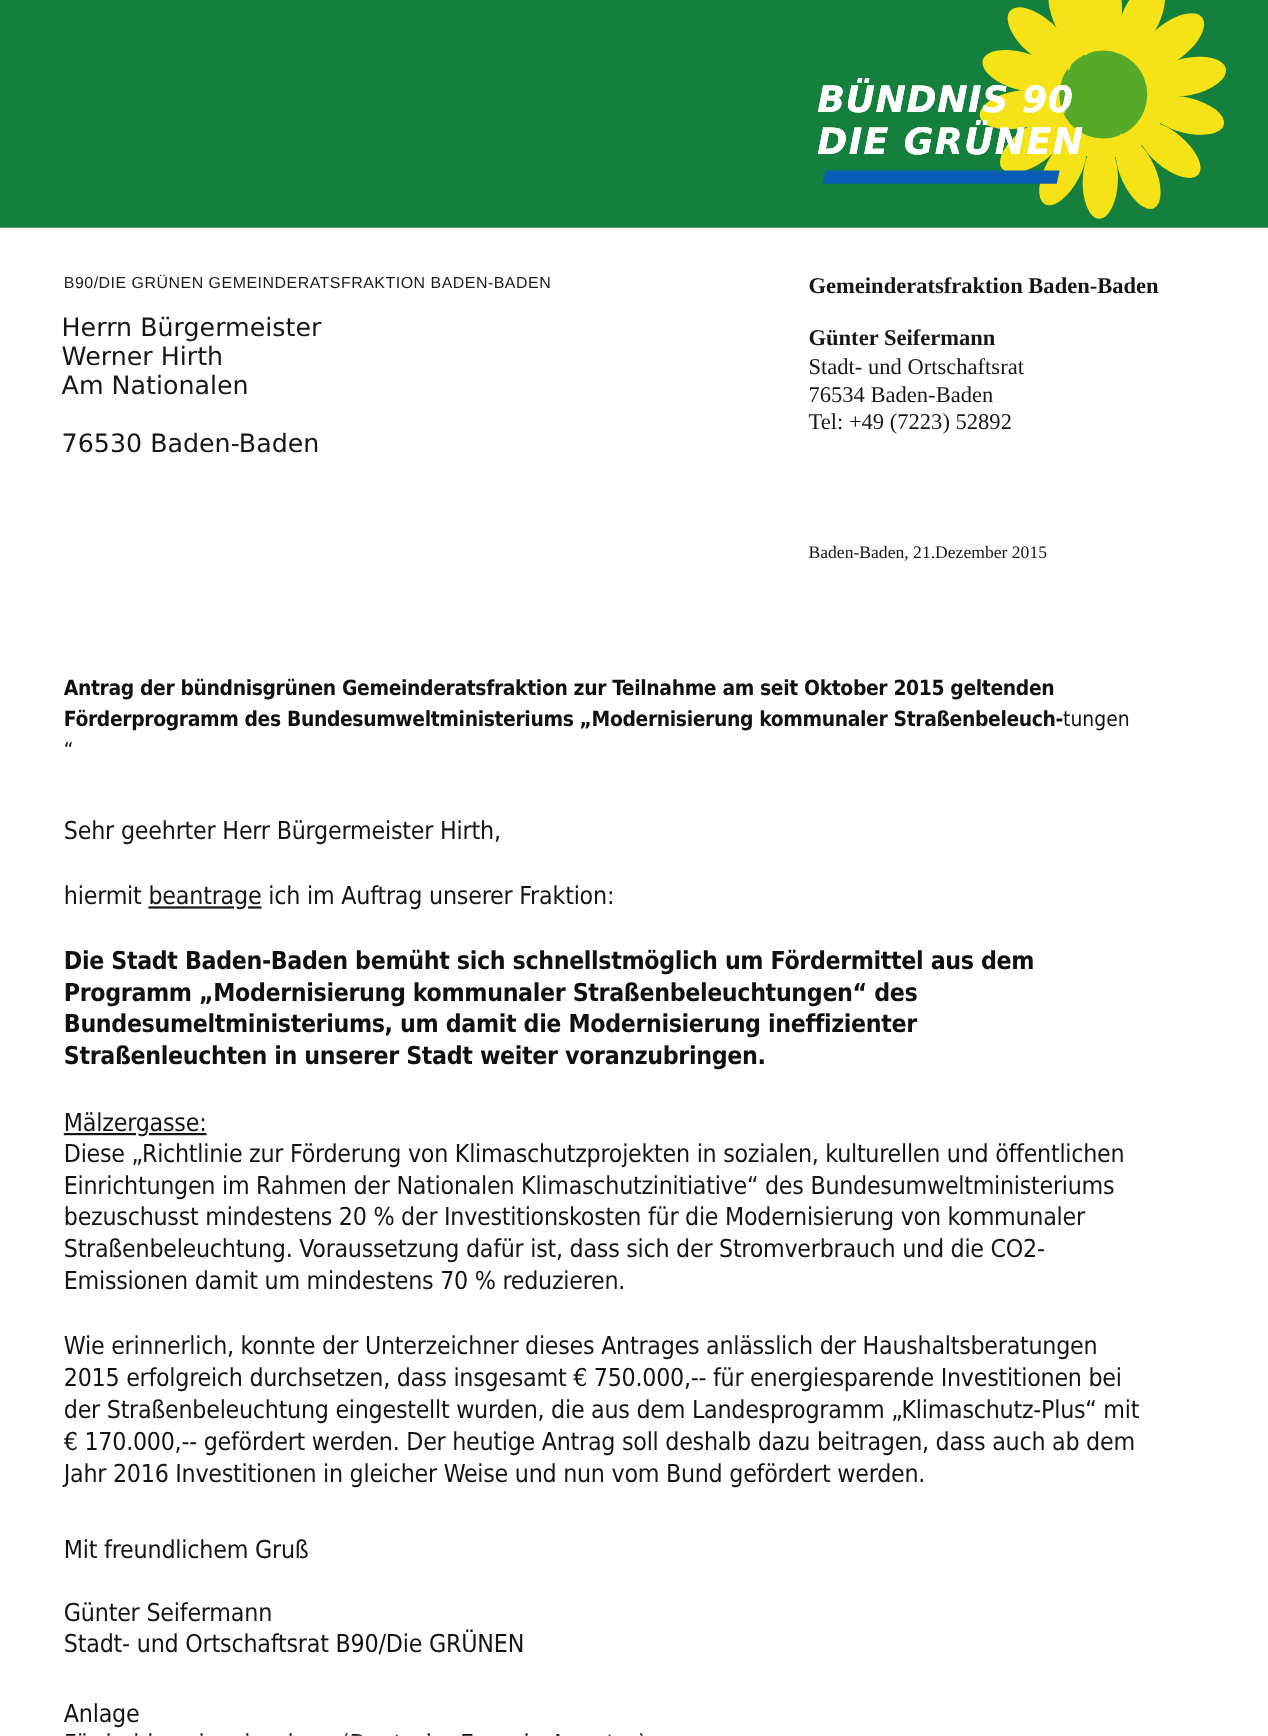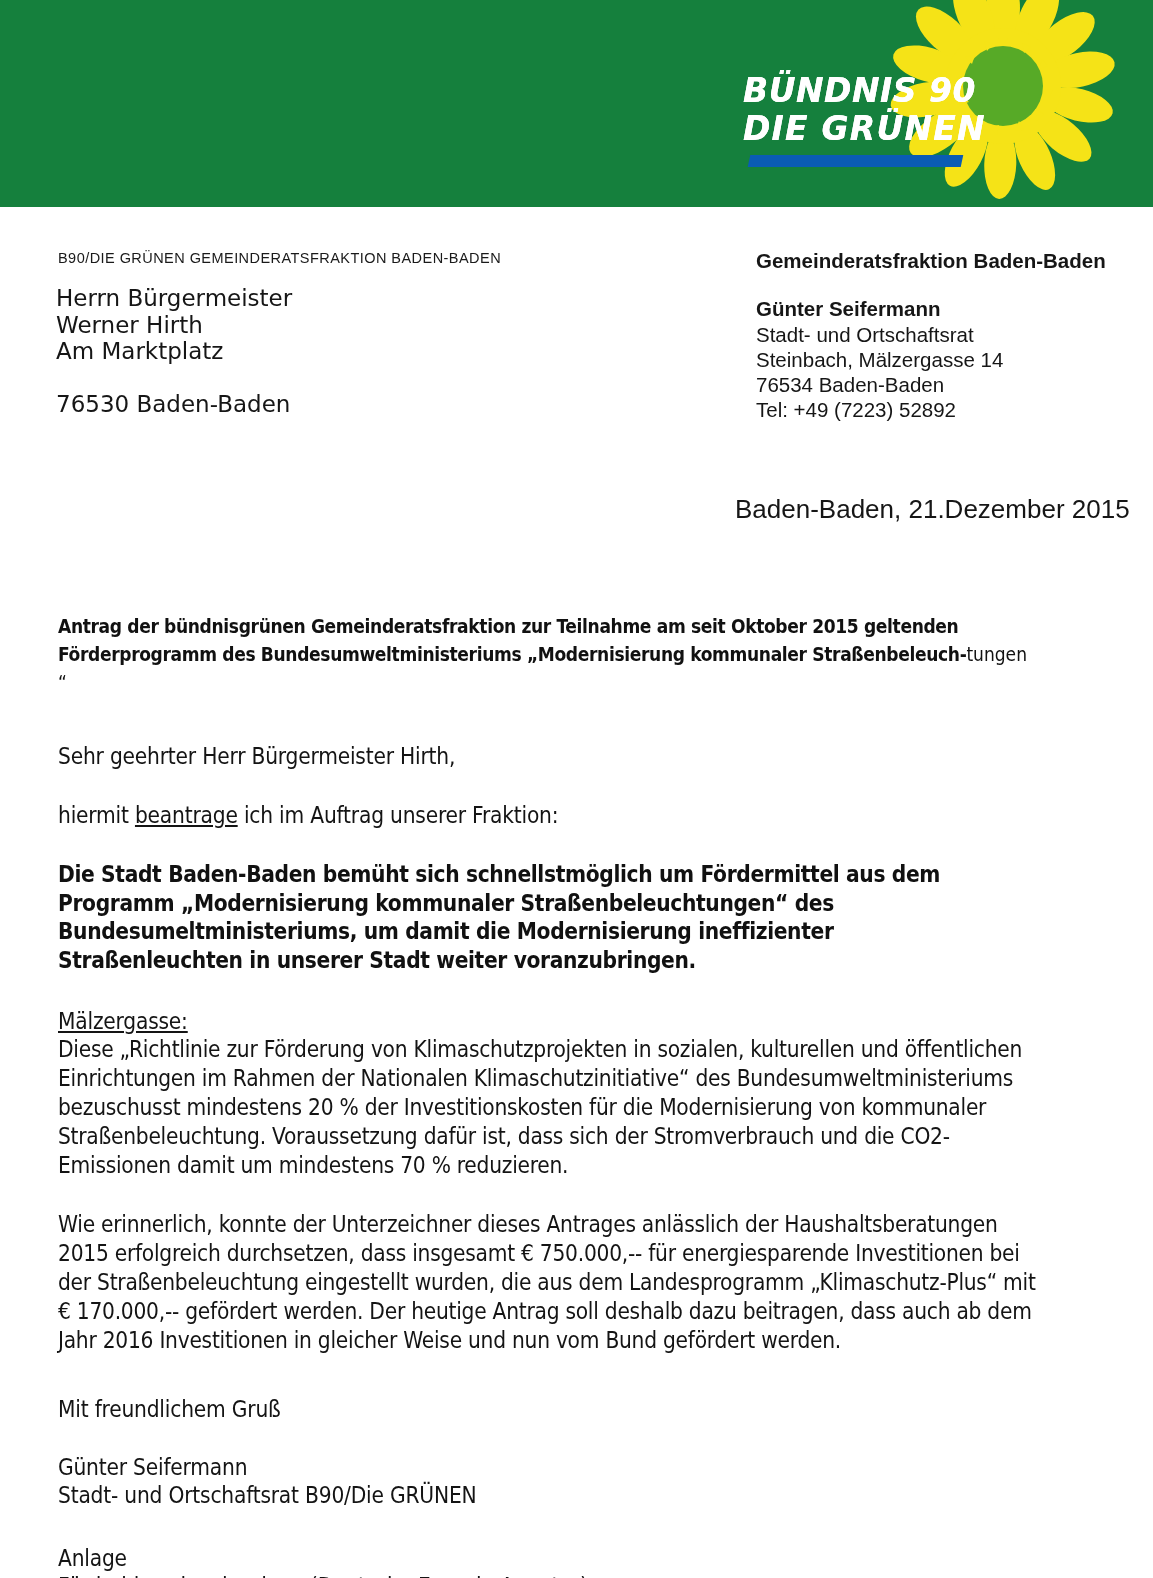--- a/index.html
+++ b/index.html
@@ -108,42 +108,41 @@
     height: 26px;
   }
 
   .sender {
     position: absolute;
     left: 735px;
     top: 41px;
     font-size: 20.5px;
     line-height: 25.3px;
     color: #161616;
-    font-family: Liberation Sans, sans-serif;
-    margin-left: 21px;
+    font-family: Liberation Serif, serif;
   }
   .sender .b {
     font-weight: 700;
   }
   .sender .gap {
     display: block;
     height: 23px;
   }
   .sender .mail {
     color: #2a2aa8;
     text-decoration: underline;
   }
 
   .dateline {
     position: absolute;
     left: 735px;
     top: 287px;
-    font-size: 26px;
+    font-size: 16px;
     color: #161616;
-    font-family: Liberation Sans, sans-serif;
+    font-family: Liberation Serif, serif;
     white-space: nowrap;
   }
 
   
   .content {
     position: absolute;
     left: 58px;
     top: 405px;
     width: 990px;
   }
@@ -293,31 +292,30 @@
   </div>
 </div>
 
 <div class="page">
 
   <div class="return-address">B90/DIE GRÜNEN GEMEINDERATSFRAKTION BADEN-BADEN</div>
 
   <div class="recipient">
     <div>Herrn Bürgermeister</div>
     <div>Werner Hirth</div>
-    <div>Am Marktplatz</div>
+    <div>Am Nationalen</div>
     <span class="gap"></span>
     <div>76530 Baden-Baden</div>
   </div>
 
   <div class="sender">
     <div class="b">Gemeinderatsfraktion Baden-Baden</div>
     <span class="gap"></span>
     <div class="b">Günter Seifermann</div>
     <div>Stadt- und Ortschaftsrat</div>
-    <div>Steinbach, Mälzergasse 14</div>
     <div>76534 Baden-Baden</div>
     <div>Tel: +49 (7223) 52892</div>
   </div>
 
   <div class="dateline">Baden-Baden, 21.Dezember 2015</div>
 
   <div class="content">
 
     <div class="subject"><span>Antrag der bündnisgrünen Gemeinderatsfraktion zur Teilnahme am seit Oktober 2015 geltenden Förderprogramm des Bundesumweltministeriums „Modernisierung kommunaler Straßenbeleuch-</span><span class="tail">tungen “</span></div>
 

